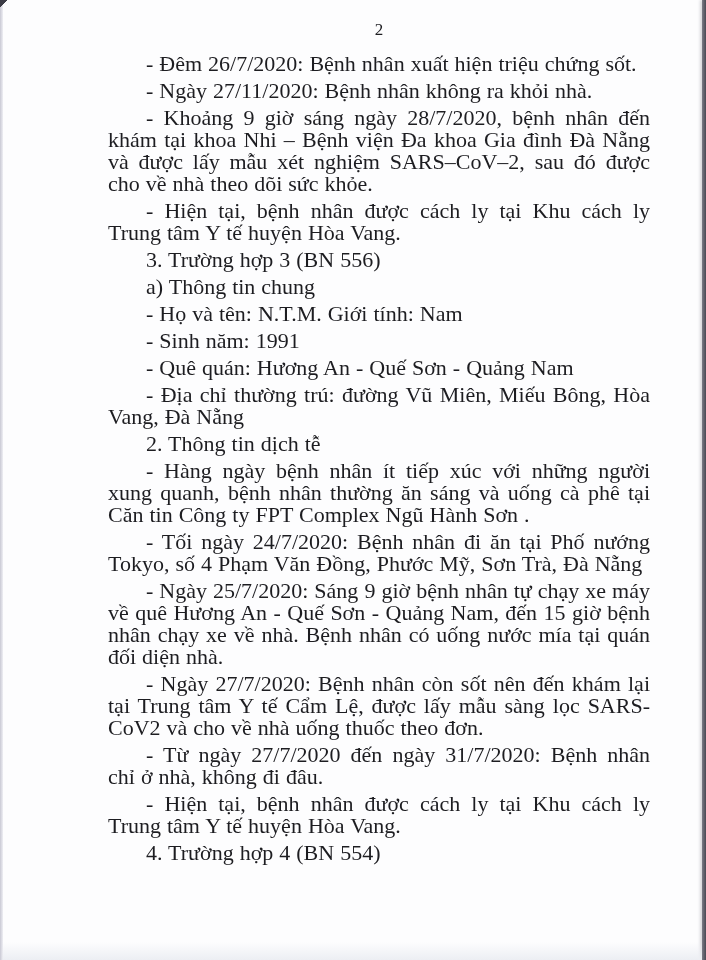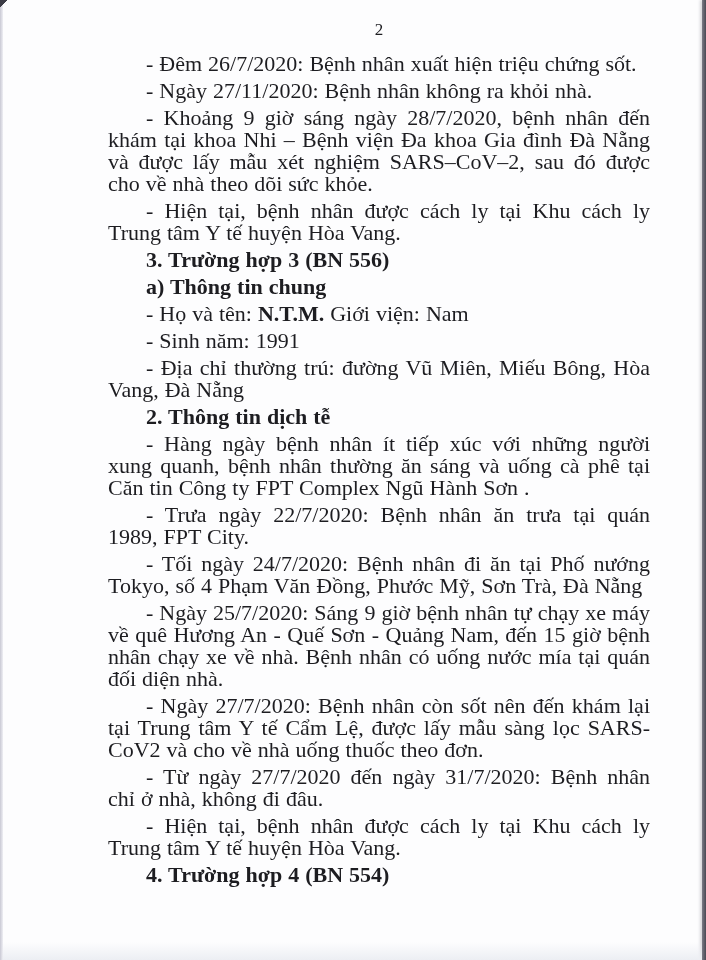--- a/index.html
+++ b/index.html
@@ -58,51 +58,51 @@
   }
   .para {
     margin: 0 0 5px 0;
     font-size: 22px;
     line-height: 22px;
     text-indent: 38px;
     text-align: justify;
     word-spacing: 0.5px;
   }
   .para.heading {
-    font-weight: 700;
+    font-weight: 400;
     text-align: left;
   }
   .para .b {
-    font-weight: 700;
+    font-weight: 400;
   }
 </style>
 </head>
 <body>
 
 <div class="page">
   <div class="edge-left"></div>
   <div class="edge-right"></div>
   <div class="corner-mark"></div>
   <div class="bottom-shade"></div>
 
   <div class="content">
     <div class="page-number">2</div>
     <div id="paragraphs">
         <p class="para"><span>- Đêm 26/7/2020: Bệnh nhân xuất hiện triệu chứng sốt.</span></p>
         <p class="para"><span>- Ngày 27/11/2020: Bệnh nhân không ra khỏi nhà.</span></p>
         <p class="para"><span>- Khoảng 9 giờ sáng ngày 28/7/2020, bệnh nhân đến khám tại khoa Nhi – Bệnh viện Đa khoa Gia đình Đà Nẵng và được lấy mẫu xét nghiệm SARS–CoV–2, sau đó được cho về nhà theo dõi sức khỏe.</span></p>
         <p class="para"><span>- Hiện tại, bệnh nhân được cách ly tại Khu cách ly Trung tâm Y tế huyện Hòa Vang.</span></p>
         <p class="para heading"><span>3. Trường hợp 3 (BN 556)</span></p>
         <p class="para heading"><span>a) Thông tin chung</span></p>
-        <p class="para"><span>- Họ và tên: </span><span class="b">N.T.M.</span><span> Giới viện: Nam</span></p>
+        <p class="para"><span>- Họ và tên: </span><span class="b">N.T.M.</span><span> Giới tính: Nam</span></p>
         <p class="para"><span>- Sinh năm: 1991</span></p>
+        <p class="para"><span>- Quê quán: Hương An - Quế Sơn - Quảng Nam</span></p>
         <p class="para"><span>- Địa chỉ thường trú: đường Vũ Miên, Miếu Bông, Hòa Vang, Đà Nẵng</span></p>
         <p class="para heading"><span>2. Thông tin dịch tễ</span></p>
         <p class="para"><span>- Hàng ngày bệnh nhân ít tiếp xúc với những người xung quanh, bệnh nhân thường ăn sáng và uống cà phê tại Căn tin Công ty FPT Complex Ngũ Hành Sơn .</span></p>
-        <p class="para"><span>- Trưa ngày 22/7/2020: Bệnh nhân ăn trưa tại quán 1989, FPT City.</span></p>
         <p class="para"><span>- Tối ngày 24/7/2020: Bệnh nhân đi ăn tại Phố nướng Tokyo, số 4 Phạm Văn Đồng, Phước Mỹ, Sơn Trà, Đà Nẵng</span></p>
         <p class="para"><span>- Ngày 25/7/2020: Sáng 9 giờ bệnh nhân tự chạy xe máy về quê Hương An - Quế Sơn - Quảng Nam, đến 15 giờ bệnh nhân chạy xe về nhà. Bệnh nhân có uống nước mía tại quán đối diện nhà.</span></p>
         <p class="para"><span>- Ngày 27/7/2020: Bệnh nhân còn sốt nên đến khám lại tại Trung tâm Y tế Cẩm Lệ, được lấy mẫu sàng lọc SARS-CoV2 và cho về nhà uống thuốc theo đơn.</span></p>
         <p class="para"><span>- Từ ngày 27/7/2020 đến ngày 31/7/2020: Bệnh nhân chỉ ở nhà, không đi đâu.</span></p>
         <p class="para"><span>- Hiện tại, bệnh nhân được cách ly tại Khu cách ly Trung tâm Y tế huyện Hòa Vang.</span></p>
         <p class="para heading"><span>4. Trường hợp 4 (BN 554)</span></p>
       </div>
   </div>
 </div>
 

